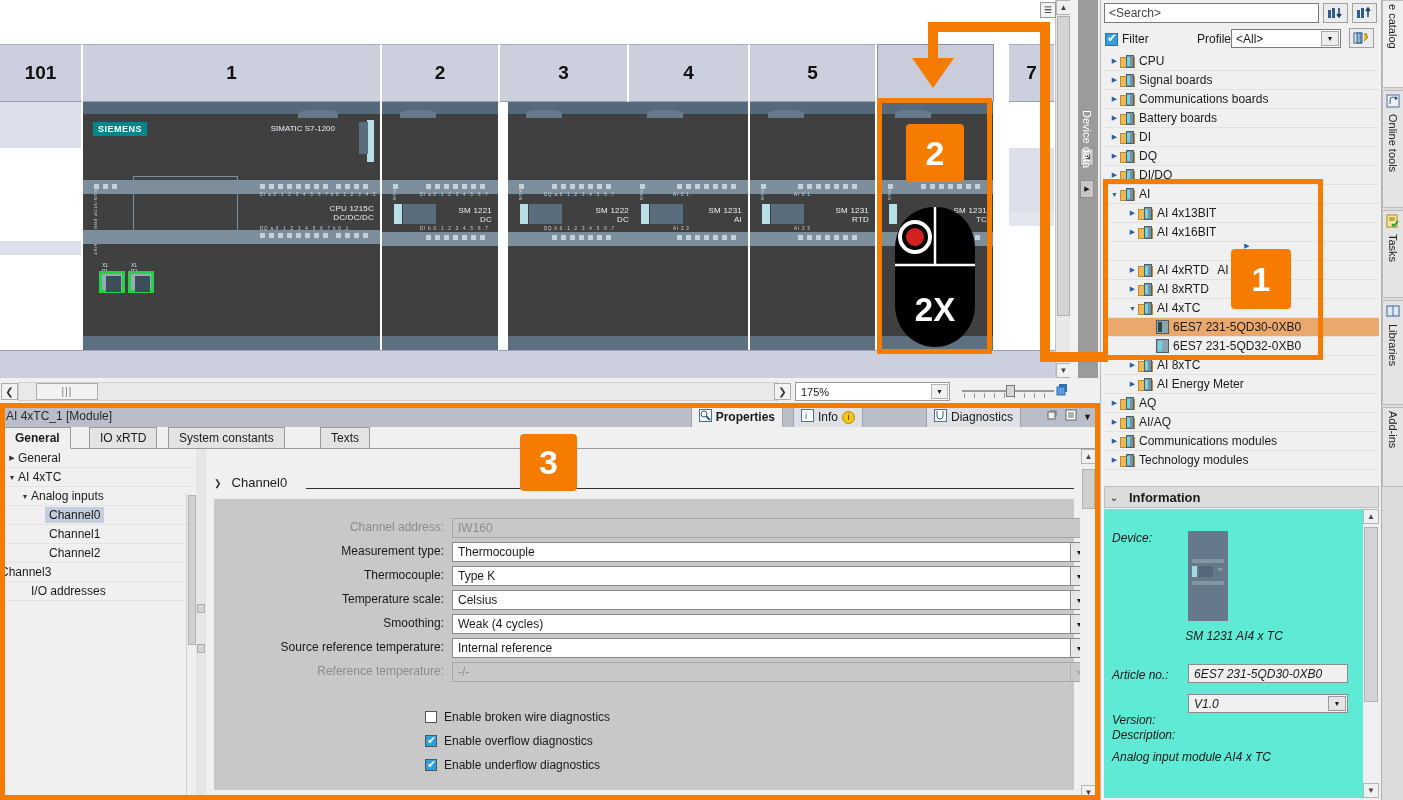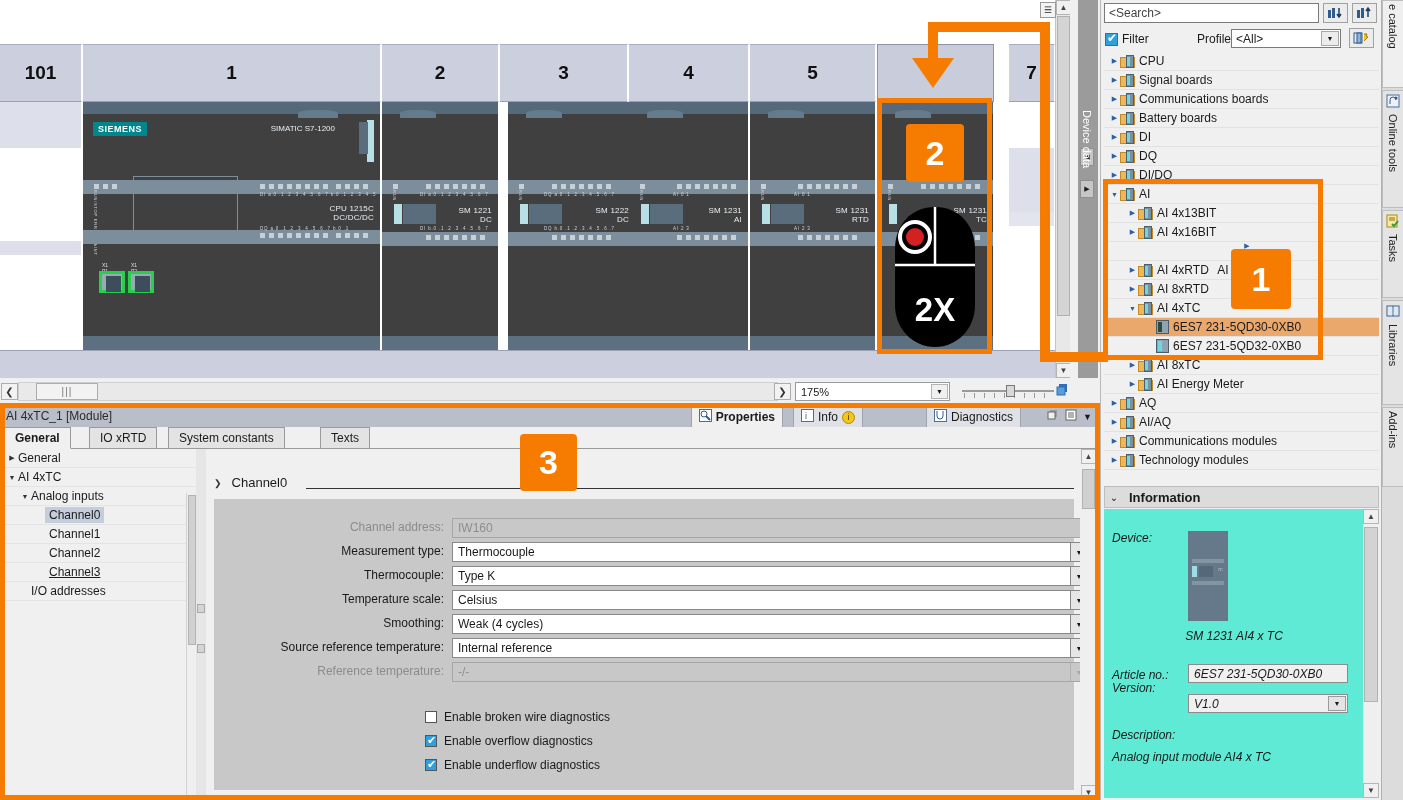--- a/index.html
+++ b/index.html
@@ -569,21 +569,21 @@
         </div>
       <div class="nav-item" style="padding-left:45px;">
           <span class="lbl sel">Channel0</span>
         </div>
       <div class="nav-item" style="padding-left:49px;">
           <span class="lbl">Channel1</span>
         </div>
       <div class="nav-item" style="padding-left:49px;">
           <span class="lbl">Channel2</span>
         </div>
-      <div class="nav-item" style="padding-left:49px;text-decoration:underline;">
+      <div class="nav-item" style="">
           <span class="lbl">Channel3</span>
         </div>
       <div class="nav-item" style="padding-left:31px;">
           <span class="lbl">I/O addresses</span>
         </div>
       <div class="nav-scroll">
           <div class="nav-thumb"></div>
         </div>
     </div>
 
@@ -914,21 +914,21 @@
             <div class="tt">TC</div>
             <div class="s2"></div>
         </div>
         <div style="position:absolute;left:60px;top:120px;width:140px;text-align:center;font-size:12px;">SM 1231 AI4 x TC</div>
 
         <div style="position:absolute;left:8px;top:159px;font-size:12px;">Article no.:</div>
         <div class="ro-field" style="position:absolute;left:84px;top:155px;width:160px;">
             <span class="v">6ES7 231-5QD30-0XB0</span>
           </div>
 
-        <div style="position:absolute;left:8px;top:172px;font-size:12px;">Version:</div>
+        <div style="position:absolute;left:8px;top:204px;font-size:12px;">Version:</div>
         <div class="ro-field" style="position:absolute;left:84px;top:185px;width:160px;">
           <span class="v">V1.0</span>
           <span style="position:absolute;right:1px;top:1px;width:18px;height:15px;background:#e4e4e4;border:1px solid #9b9b9b;display:flex;align-items:center;justify-content:center;font-size:7px;">▼</span>
         </div>
 
         <div style="position:absolute;left:8px;top:219px;font-size:12px;">Description:</div>
         <div style="position:absolute;left:8px;top:241px;font-size:12px;">Analog input module AI4 x TC</div>
       </div>
       <div class="info-scroll">
         <div class="sb-btn" style="position:absolute;left:0;top:0;width:16px;">▲</div>

